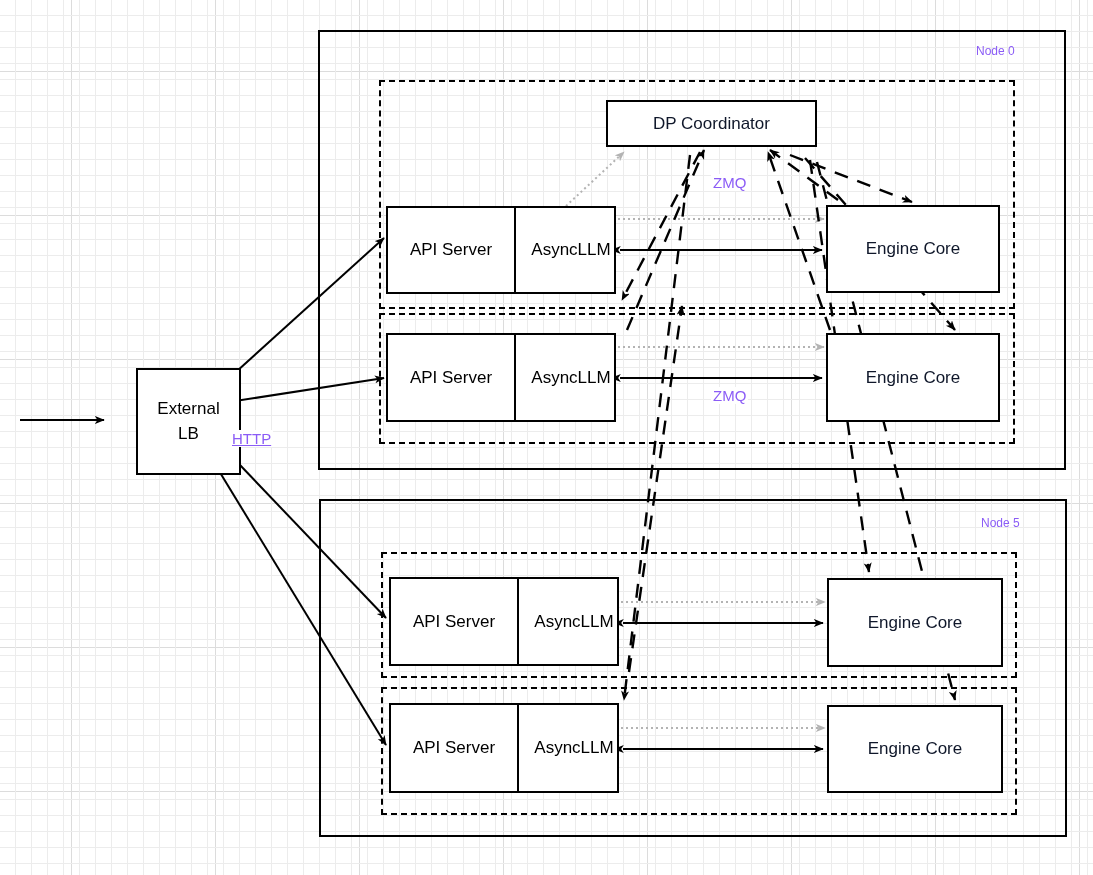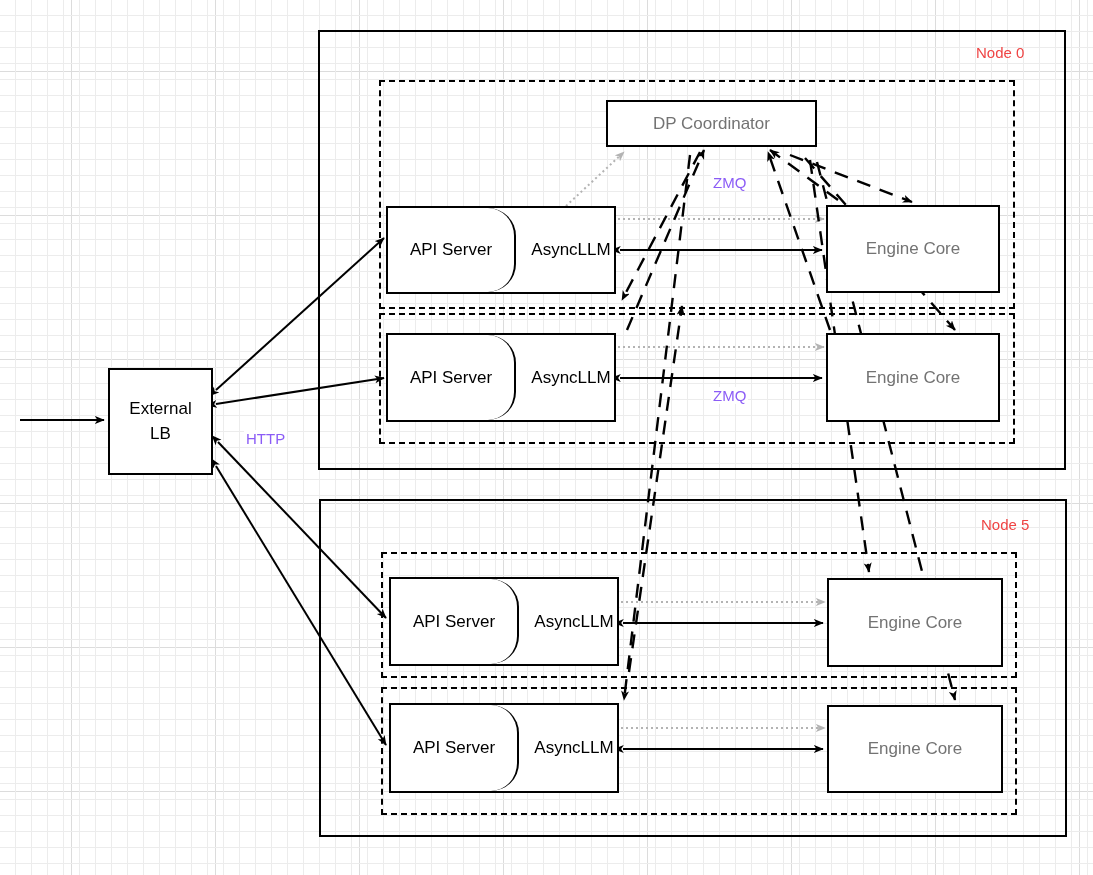--- a/index.html
+++ b/index.html
@@ -23,39 +23,39 @@
   #svglayer{position:absolute;left:0;top:0;width:1093px;height:875px;}
   .node-frame{
     position:absolute;border:2px solid #000;background:transparent;
   }
   .group-frame{
     position:absolute;border:2px dashed #000;background:transparent;
   }
   .box{
     position:absolute;border:2px solid #000;background:#ffffff;
     display:flex;align-items:center;justify-content:center;
-    font-size:17px;color:#737373;box-sizing:border-box;
+    font-size:17px;color:#0f172a;box-sizing:border-box;
   }
   .split-box{
     position:absolute;border:2px solid #000;background:#ffffff;
     display:flex;box-sizing:border-box;
   }
   .split-box .half{
     display:flex;align-items:center;justify-content:center;
-    font-size:17px;color:#000;border-radius:28px;
+    font-size:17px;color:#000;
   }
   .split-box .half.left{width:126px;border-right:2px solid #000;}
   .split-box .half.right{flex:1;margin-left:12px;}
   .lb-box{
     position:absolute;border:2px solid #000;background:#ffffff;
     display:flex;flex-direction:column;align-items:center;justify-content:center;
-    font-size:17px;line-height:1.45;color:#000;box-sizing:border-box;
+    font-size:17px;line-height:1.45;color:#000;box-sizing:border-box;margin-left:28px;
   }
   .node-label{
-    position:absolute;font-size:15px;color:#ef4444;white-space:nowrap;
+    position:absolute;font-size:12px;color:#8b5cf6;white-space:nowrap;
   }
   .edge-label{
     position:absolute;font-size:15px;color:#8b5cf6;white-space:nowrap;
     background:#ffffff;padding:0 2px;
   }
 </style>
 </head>
 <body>
 
 <div id="grid"></div>
@@ -224,15 +224,15 @@
 </div>
 <div class="box" style="left:827px;top:705px;width:176px;height:88px;">
   <span>Engine Core</span>
 </div>
 
 <div class="lb-box" style="left:108px;top:368px;width:105px;height:107px;">
   <span>External</span>
   <span>LB</span>
 </div>
 
-<div class="edge-label" style="left:244px;top:430px;">HTTP</div>
+<div class="edge-label" style="left:230px;top:430px;text-decoration:underline;">HTTP</div>
 <div class="edge-label" style="left:711px;top:174px;">ZMQ</div>
 <div class="edge-label" style="left:711px;top:387px;">ZMQ</div>
 
 </body></html>

